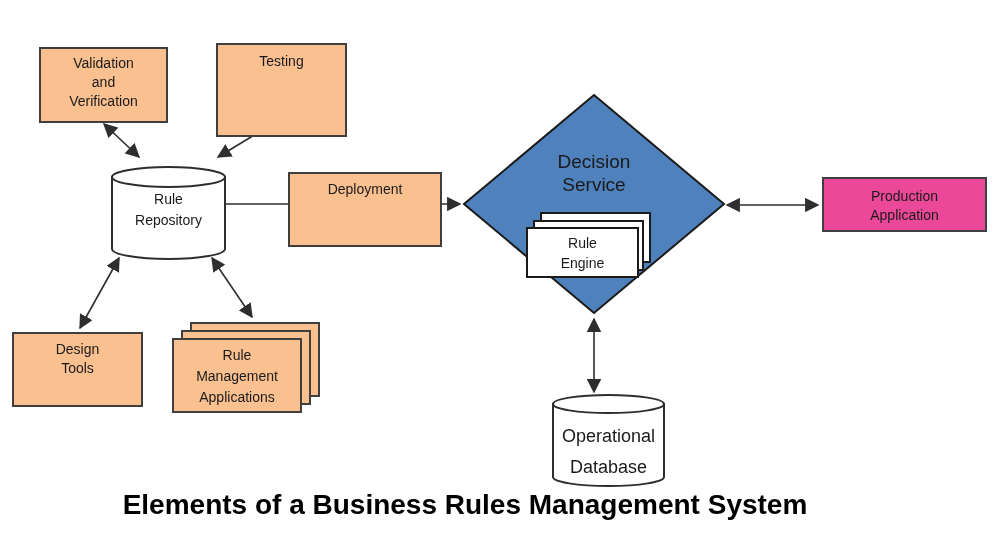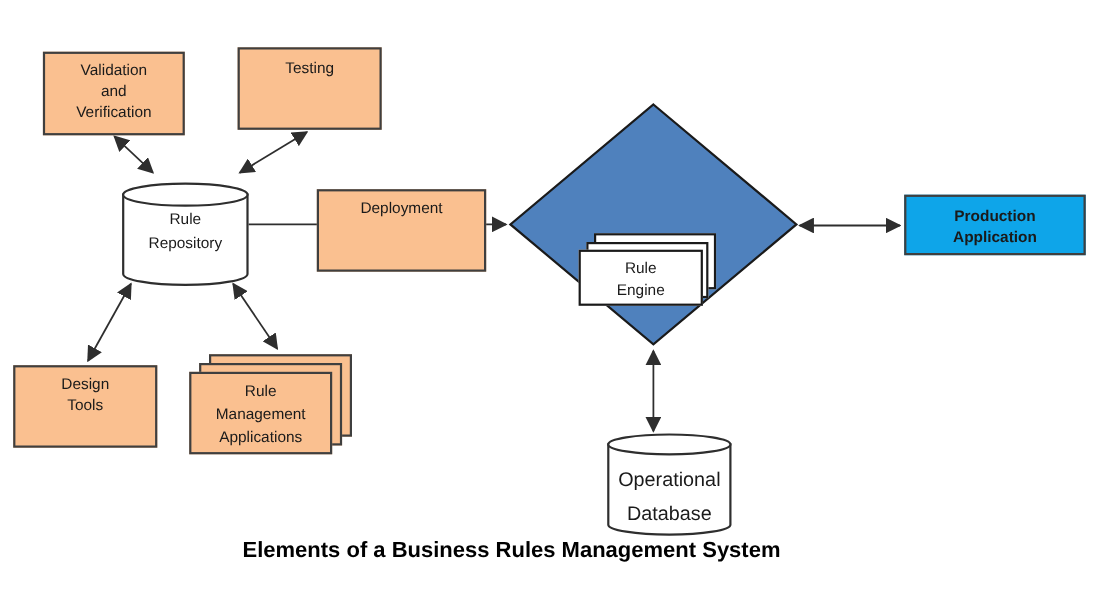--- a/index.html
+++ b/index.html
@@ -22,25 +22,25 @@
     position: absolute;
     box-sizing: border-box;
     border: 2px solid #3f3f3f;
     text-align: center;
     white-space: pre-line;
     font-size: 14px;
     line-height: 19px;
     z-index: 2;
   }
   .orange { background: #FAC090; }
-  .gray   { background: #0ea5e9; font-weight: bold; }
+  .gray   { background: #ec4899; }
   .white  { background: #ffffff; border-color: #1a1a1a; }
 
   .box-validation { left: 39px;  top: 47px;  width: 129px; height: 76px; padding-top: 5px; }
-  .box-testing    { left: 216px; top: 43px;  width: 131px; height: 75px; padding-top: 7px; }
+  .box-testing    { left: 216px; top: 43px;  width: 131px; height: 94px; padding-top: 7px; }
   .box-deployment { left: 288px; top: 172px; width: 154px; height: 75px; padding-top: 6px; }
   .box-design     { left: 12px;  top: 332px; width: 131px; height: 75px; padding-top: 6px; }
 
   .box-rm-back  { left: 190px; top: 322px; width: 130px; height: 75px; }
   .box-rm-mid   { left: 181px; top: 330px; width: 130px; height: 75px; }
   .box-rm-front { left: 172px; top: 338px; width: 130px; height: 75px; padding-top: 5px; line-height: 21px; }
 
   .box-production { left: 822px; top: 177px; width: 165px; height: 55px; padding-top: 8px; }
 
   .box-re-back  { left: 540px; top: 212px; width: 111px; height: 51px; }
@@ -55,21 +55,21 @@
   }
   .lbl-decision   { left: 494px; top: 150px; width: 200px; font-size: 19px; line-height: 23px; }
   .lbl-repo       { left: 112px; top: 189px; width: 113px; font-size: 14px; line-height: 21px; }
   .lbl-opdb       { left: 553px; top: 421px; width: 111px; font-size: 18px; line-height: 31px; }
 
   .caption {
     position: absolute;
     left: 0; top: 489px;
     width: 930px;
     text-align: center;
-    font-size: 20px;
+    font-size: 28px;
     font-weight: bold;
     color: #000000;
     z-index: 3;
   }
 </style>
 </head>
 <body>
 
 <div class="canvas">
 
@@ -122,20 +122,22 @@
 Applications</div>
 
   <div class="node gray box-production">Production
 Application</div>
 
   <div class="node white box-re-back"></div>
   <div class="node white box-re-mid"></div>
   <div class="node white box-re-front">Rule
 Engine</div>
 
+  <div class="label lbl-decision">Decision
+Service</div>
 
   <div class="label lbl-repo">Rule
 Repository</div>
 
   <div class="label lbl-opdb">Operational
 Database</div>
 
   <div class="caption">Elements of a Business Rules Management System</div>
 
 </div>

